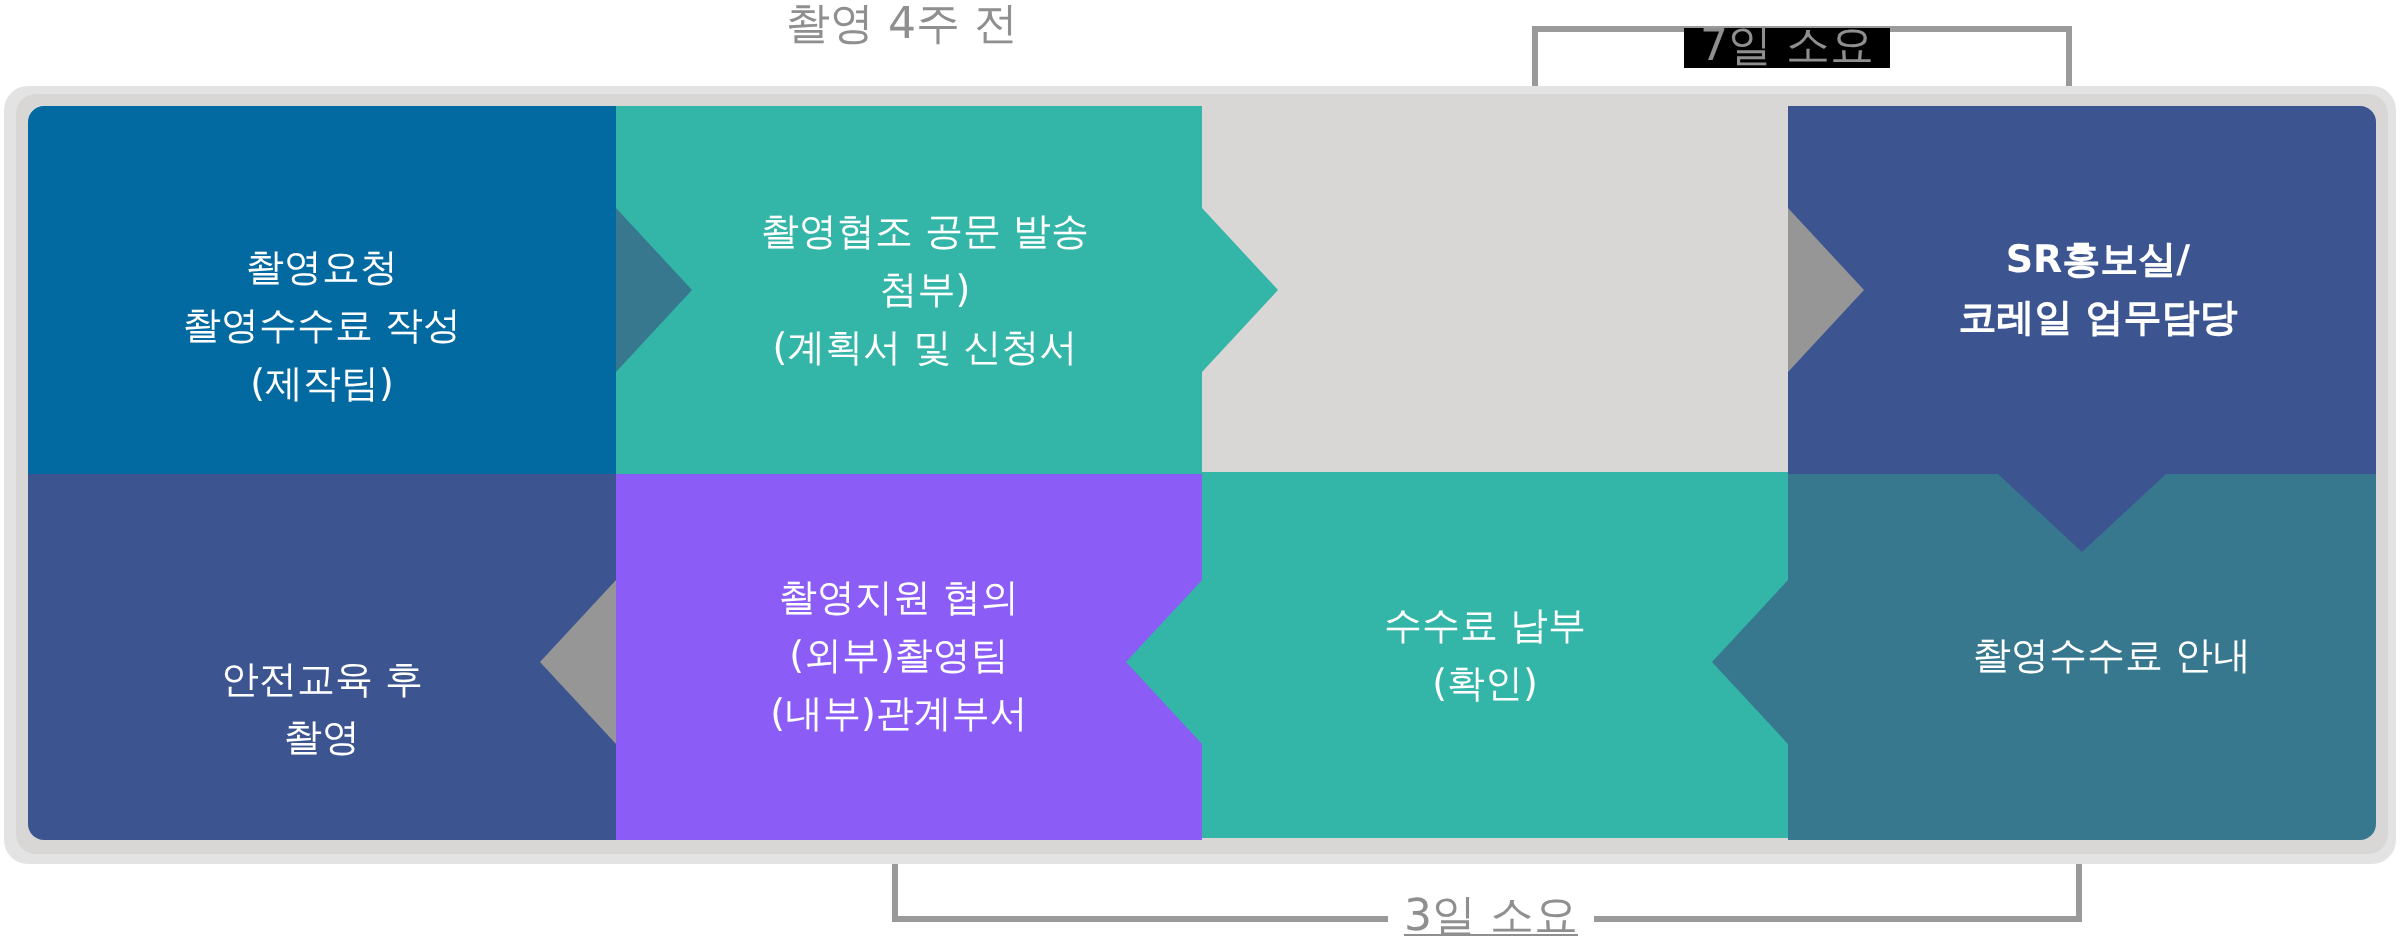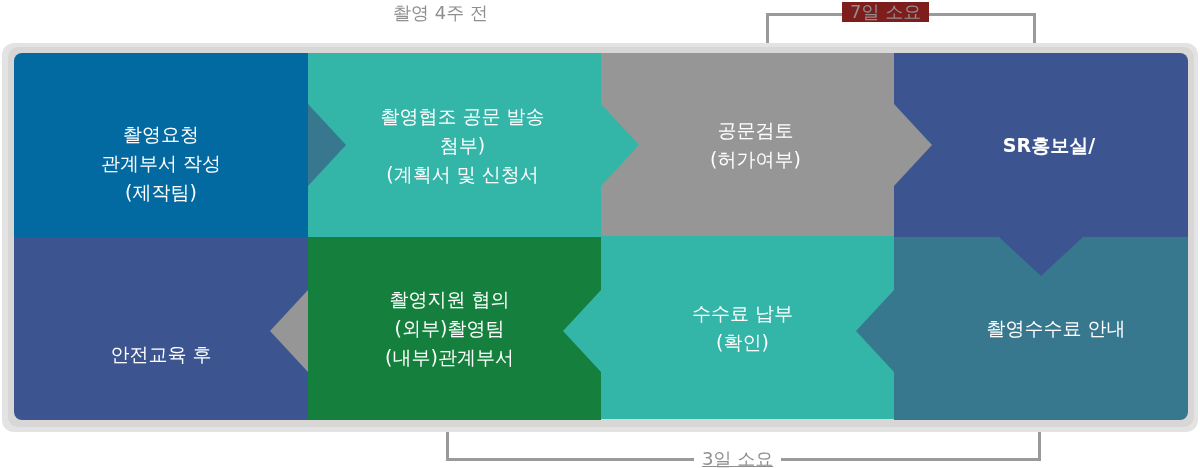--- a/index.html
+++ b/index.html
@@ -1,76 +1,72 @@
 <!DOCTYPE html>
 <html><head>
 <meta charset="utf-8">
 <style>
   html, body { margin:0; padding:0; background:#ffffff; }
   body { width:1200px; height:468px; position:relative; overflow:hidden;
          font-family:"DejaVu Sans","Liberation Sans",sans-serif; }
-  .label-top { position:absolute; color:#8f8f8f; font-size:18px; line-height:20px; white-space:nowrap; }
+  .label-top { position:absolute; color:#8f8f8f; font-size:22px; line-height:20px; white-space:nowrap; }
   .bracket { position:absolute; border-color:#9a9a9a; border-style:solid; box-sizing:border-box; }
   .frame { position:absolute; left:2px; top:43px; width:1196px; height:389px;
            background:#e4e3e3; border-radius:12px; }
   .frame-inner { position:absolute; left:6px; top:4px; right:4px; bottom:5px;
            background:#d8d7d6; border-radius:10px; }
   .grid { position:absolute; left:14px; top:53px; width:1174px; height:367px;
           border-radius:8px; overflow:hidden; }
   .cell { position:absolute; color:#ffffff; font-size:19px; line-height:29px;
           text-align:center; display:flex; align-items:center; justify-content:center; box-sizing:border-box; }
   .cell span { display:block; }
   .arrow { position:absolute; width:0; height:0; }
 </style>
 </head>
 <body>
 
 <div class="label-top" style="left:393px; top:3px;">촬영 4주 전</div>
 
 <div class="bracket" style="left:766px; top:13px; width:270px; height:30px; border-width:3px 3px 0 3px; border-color:#9a9a9a;"></div>
-<div class="label-top" style="left:842px; top:2px; background:#7f1d1d; padding:0 8px;">7일 소요</div>
+<div class="label-top" style="left:842px; top:14px; background:#000000; padding:0 8px;">7일 소요</div>
 
 <div class="frame">
   <div class="frame-inner"></div>
 </div>
 
 <div class="grid">
 
   <div class="cell" style="left:0; top:0; width:294px; height:220px; background:#0369a1;">
     <div>
       <span>촬영요청</span>
-      <span>관계부서 작성</span>
+      <span>촬영수수료 작성</span>
       <span>(제작팀)</span>
     </div>
   </div>
   <div class="cell" style="left:294px; top:0; width:293px; height:184px; background:#33b5a8; padding-left:16px;">
     <div>
       <span>촬영협조 공문 발송</span>
       <span>첨부)</span>
       <span>(계획서 및 신청서</span>
     </div>
   </div>
-  <div class="cell" style="left:587px; top:0; width:293px; height:184px; background:#969696; padding-left:16px;">
-    <div>
-      <span>공문검토</span>
-      <span>(허가여부)</span>
-    </div>
-  </div>
   <div class="cell" style="left:880px; top:0; width:294px; height:184px; background:#3c5590; padding-left:16px;font-weight:bold;">
     <div>
       <span>SR홍보실/</span>
+      <span>코레일 업무담당</span>
     </div>
   </div>
 
   <div class="cell" style="left:0; top:184px; width:294px; height:235px; background:#3c5590;">
     <div>
       <span>안전교육 후</span>
+      <span>촬영</span>
     </div>
   </div>
-  <div class="cell" style="left:294px; top:184px; width:293px; height:183px; background:#15803d; padding-right:10px;">
+  <div class="cell" style="left:294px; top:184px; width:293px; height:183px; background:#8b5cf6; padding-right:10px;">
     <div>
       <span>촬영지원 협의</span>
       <span>(외부)촬영팀</span>
       <span>(내부)관계부서</span>
     </div>
   </div>
   <div class="cell" style="left:587px; top:183px; width:293px; height:183px; background:#33b5a8; padding-right:10px;">
     <div>
       <span>수수료 납부</span>
       <span>(확인)</span>

